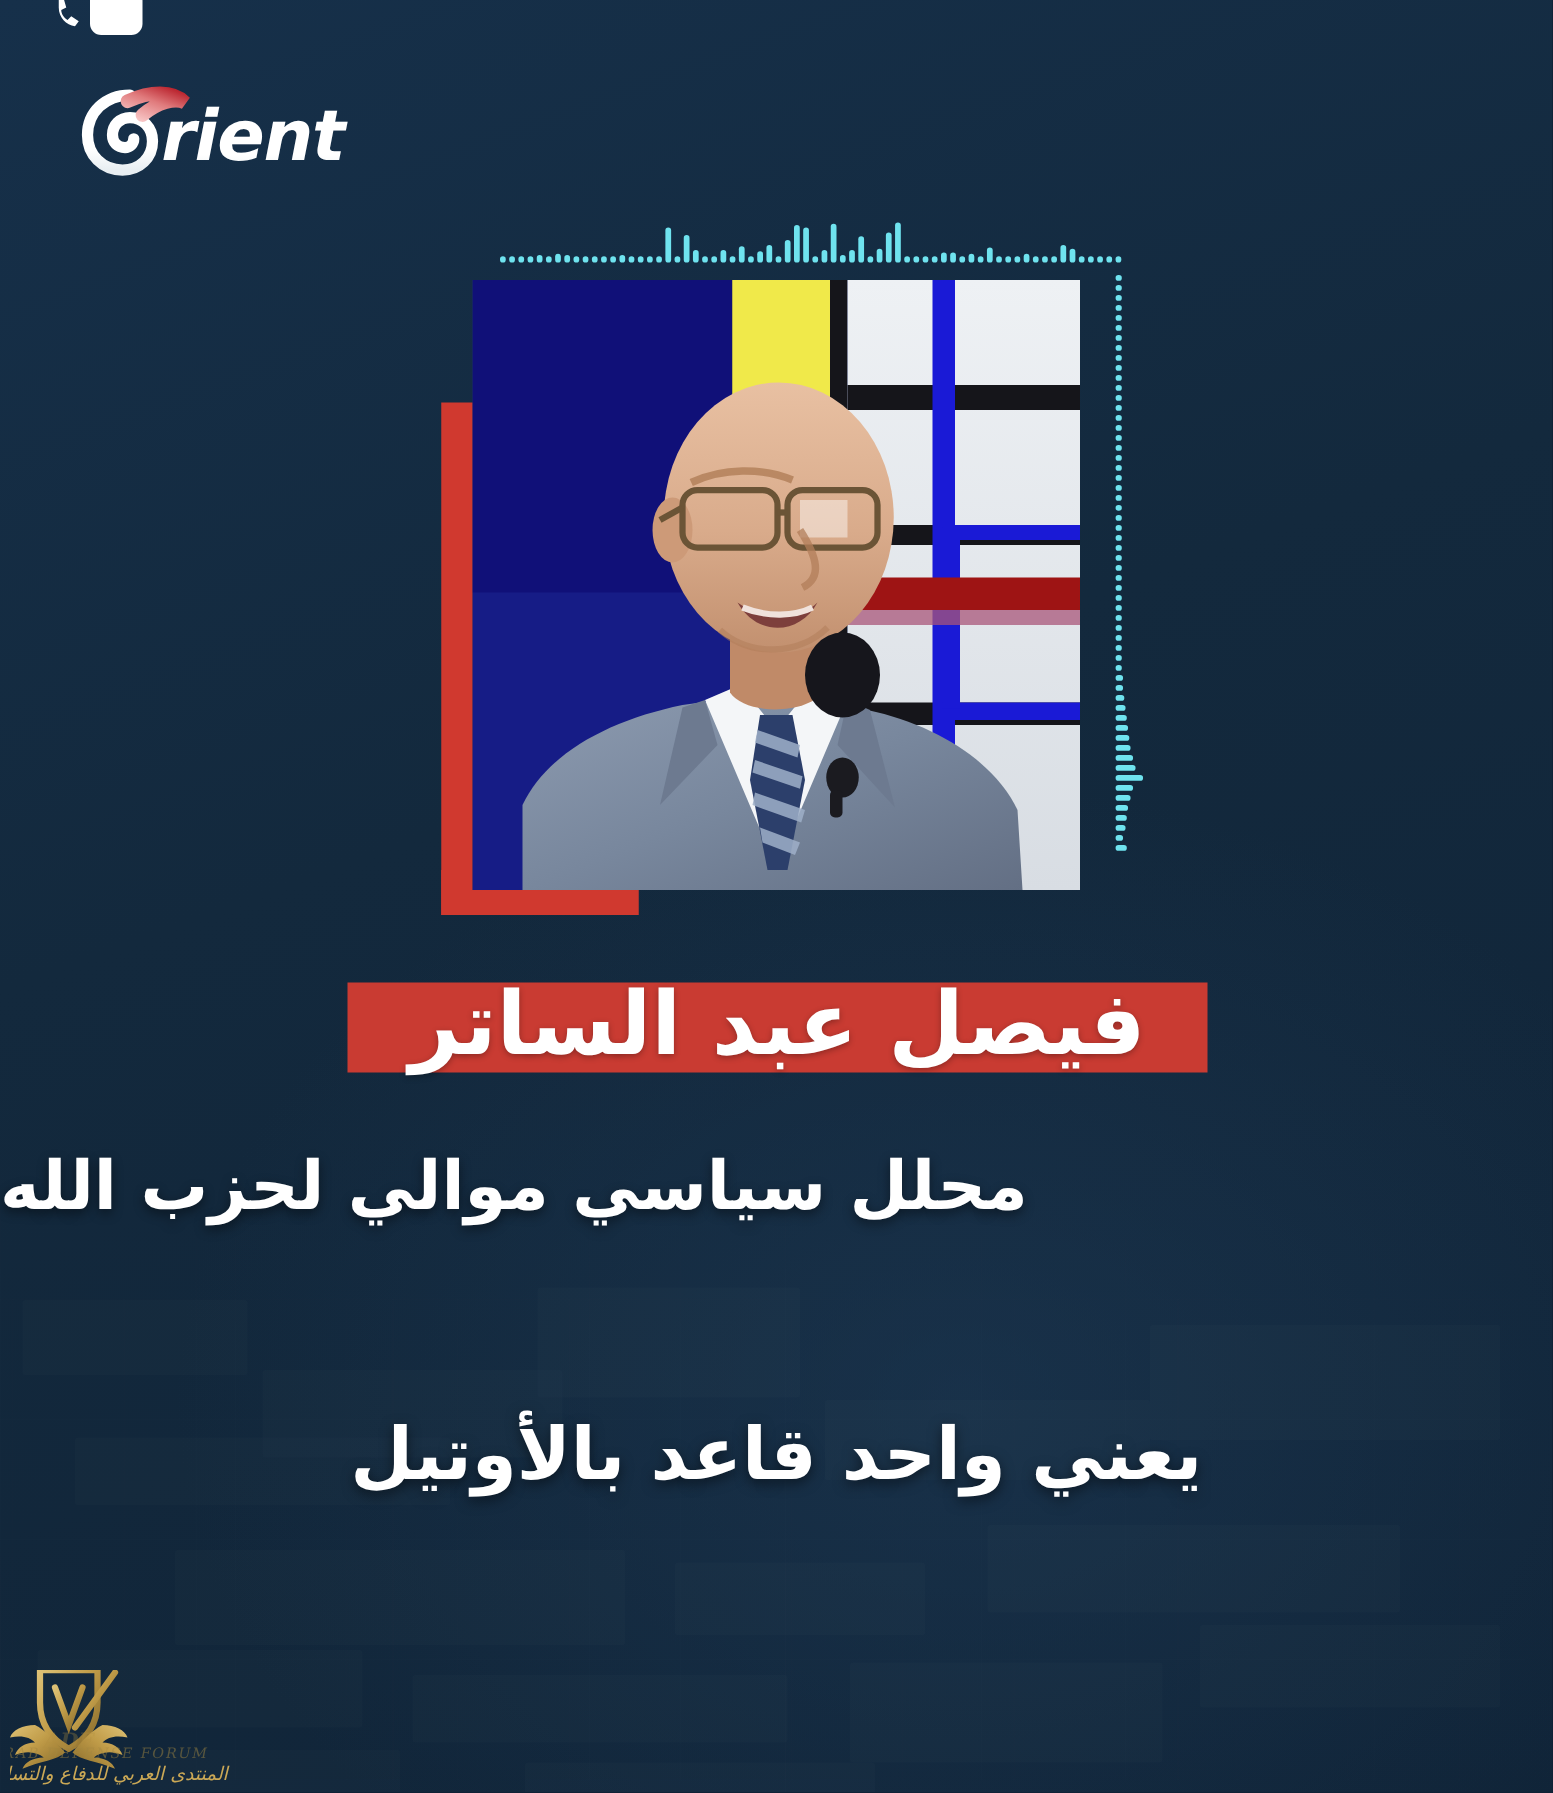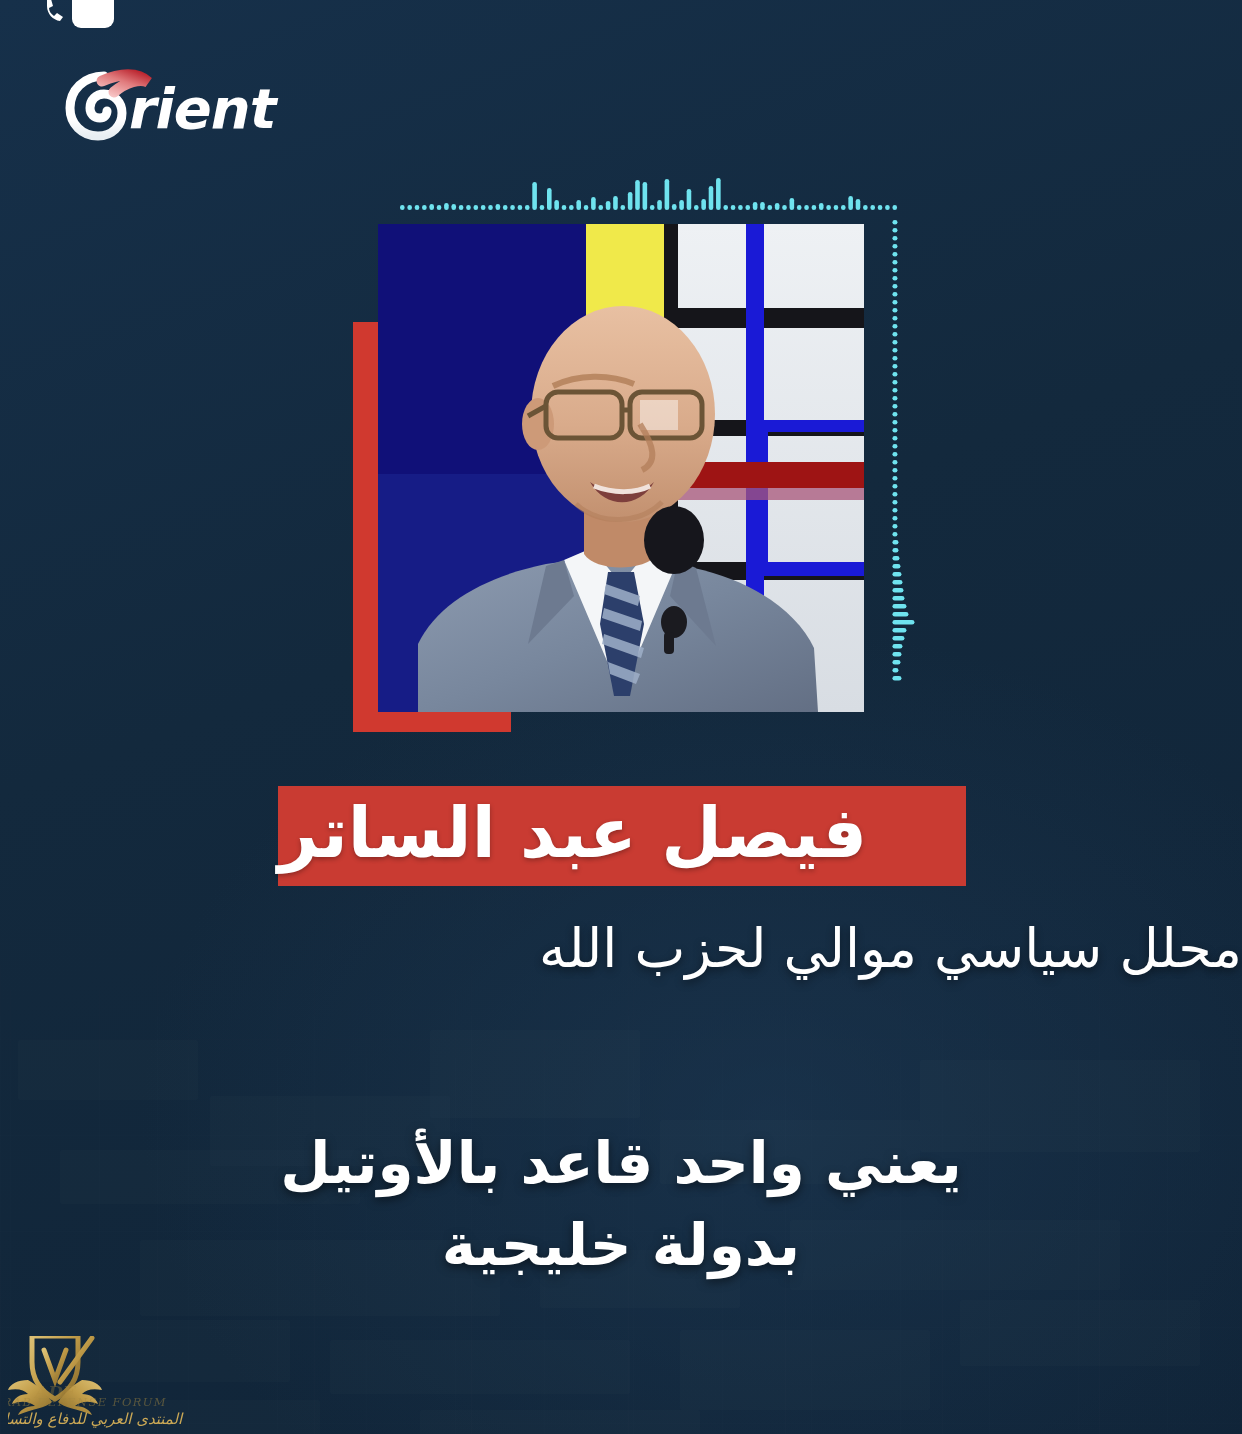--- a/index.html
+++ b/index.html
@@ -130,48 +130,49 @@
     background: #1b2a6b;
   }
   .photo svg { display: block; }
 
   
   .name-banner {
     position: absolute;
     left: 278px;
     top: 786px;
     width: 688px;
-    height: 100px;
+    height: 72px;
     background: #c93b32;
     z-index: 25;
     display: flex;
     align-items: center;
+    justify-content: center;
   }
   .name-banner .nm {
     color: #ffffff;
     font-size: 70px;
     font-weight: bold;
     line-height: 1;
     direction: rtl;
     white-space: nowrap;
     letter-spacing: -1px;
     text-shadow: 0 2px 5px rgba(0,0,0,0.30);
     padding-bottom: 6px;
   }
 
   
   .role {
     position: absolute;
     left: 0;
     top: 915px;
     width: 1242px;
-    text-align: right;
+    text-align: left;
     color: #ffffff;
     font-size: 54px;
-    font-weight: normal;
+    font-weight: bold;
     direction: rtl;
     line-height: 1.25;
     z-index: 25;
     text-shadow: 0 3px 9px rgba(0,0,0,0.45);
   }
 
   
   .quote {
     position: absolute;
     left: 0;
@@ -486,21 +487,20 @@
   </div>
 
   <div class="name-banner">
     <span class="nm">فيصل عبد الساتر</span>
   </div>
 
   <div class="role">محلل سياسي موالي لحزب الله</div>
 
   <div class="quote">
     <span class="ql">يعني واحد قاعد بالأوتيل</span>
-    <span class="ql">بدولة خليجية</span>
   </div>
 
   <div class="watermark">
     <svg width="200" height="92" viewBox="0 0 200 92">
       <defs>
         <linearGradient id="gold" x1="0" y1="0" x2="1" y2="1">
           <stop offset="0%" stop-color="#e6c878"></stop>
           <stop offset="45%" stop-color="#c9a24a"></stop>
           <stop offset="100%" stop-color="#8c6d2a"></stop>
         </linearGradient>

